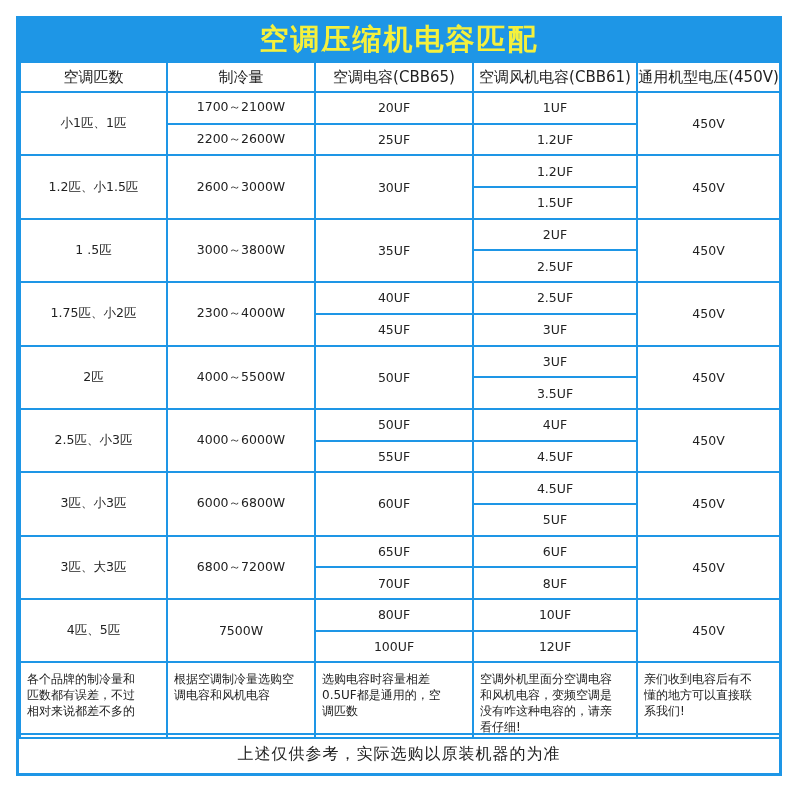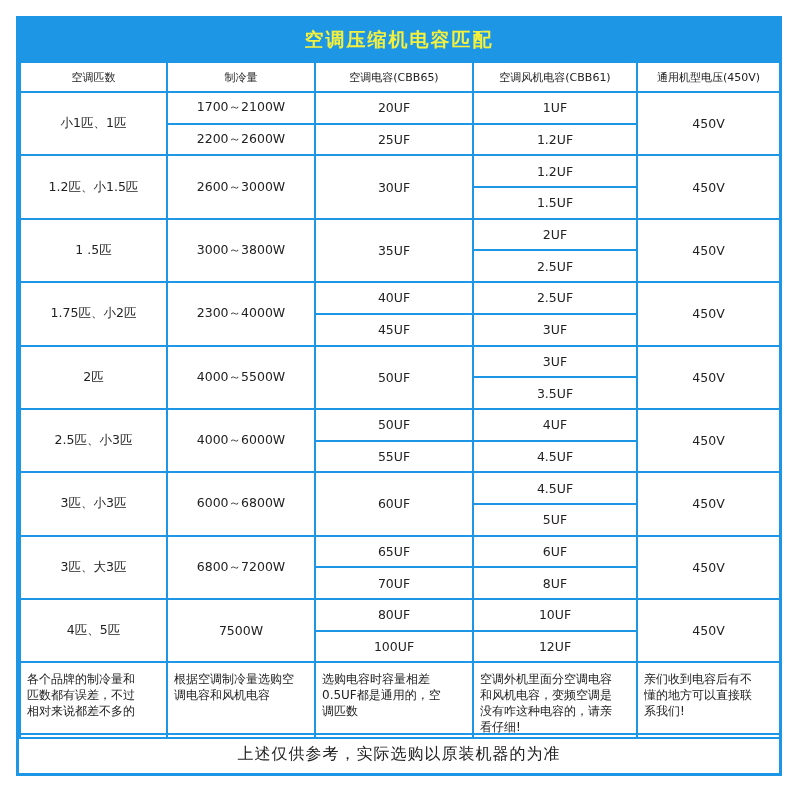--- a/index.html
+++ b/index.html
@@ -1,22 +1,22 @@
 <!DOCTYPE html>
 <html><head>
 <meta charset="utf-8">
 <style>
   html,body{margin:0;padding:0;background:#ffffff;}
   body{width:800px;height:800px;position:relative;font-family:"DejaVu Sans","Liberation Sans",sans-serif;color:#222;}
   .frame{position:absolute;left:16px;top:16px;width:766px;height:760px;border:3px solid #1e96e6;box-sizing:border-box;background:#fff;}
   .title{position:absolute;left:0;top:0;width:100%;height:42px;background:#1e96e6;display:flex;align-items:center;justify-content:center;}
-  .title span{color:#f5f03c;font-size:19px;font-weight:bold;letter-spacing:2px;}
+  .title span{color:#f5f03c;font-size:29px;font-weight:bold;letter-spacing:2px;}
   table{position:absolute;left:0;top:42px;width:760px;border-collapse:collapse;table-layout:fixed;}
   td{border:2px solid #1e96e6;text-align:center;font-size:12.5px;padding:0;height:29.7px;}
-  .hdr td{height:28px;font-size:11px;}
+  .hdr td{height:28px;font-size:15px;}
   td.note{font-size:12px;text-align:left;vertical-align:top;padding:8px 20px 0 6px;line-height:16px;height:66px;}
   .footer{position:absolute;left:0;bottom:0;width:100%;height:38px;border-top:2px solid #1e96e6;display:flex;align-items:center;justify-content:center;font-size:16px;letter-spacing:1px;}
 </style>
 </head>
 <body>
 
 <div class="frame">
   <div class="title">
     <span>空调压缩机电容匹配</span>
   </div>

